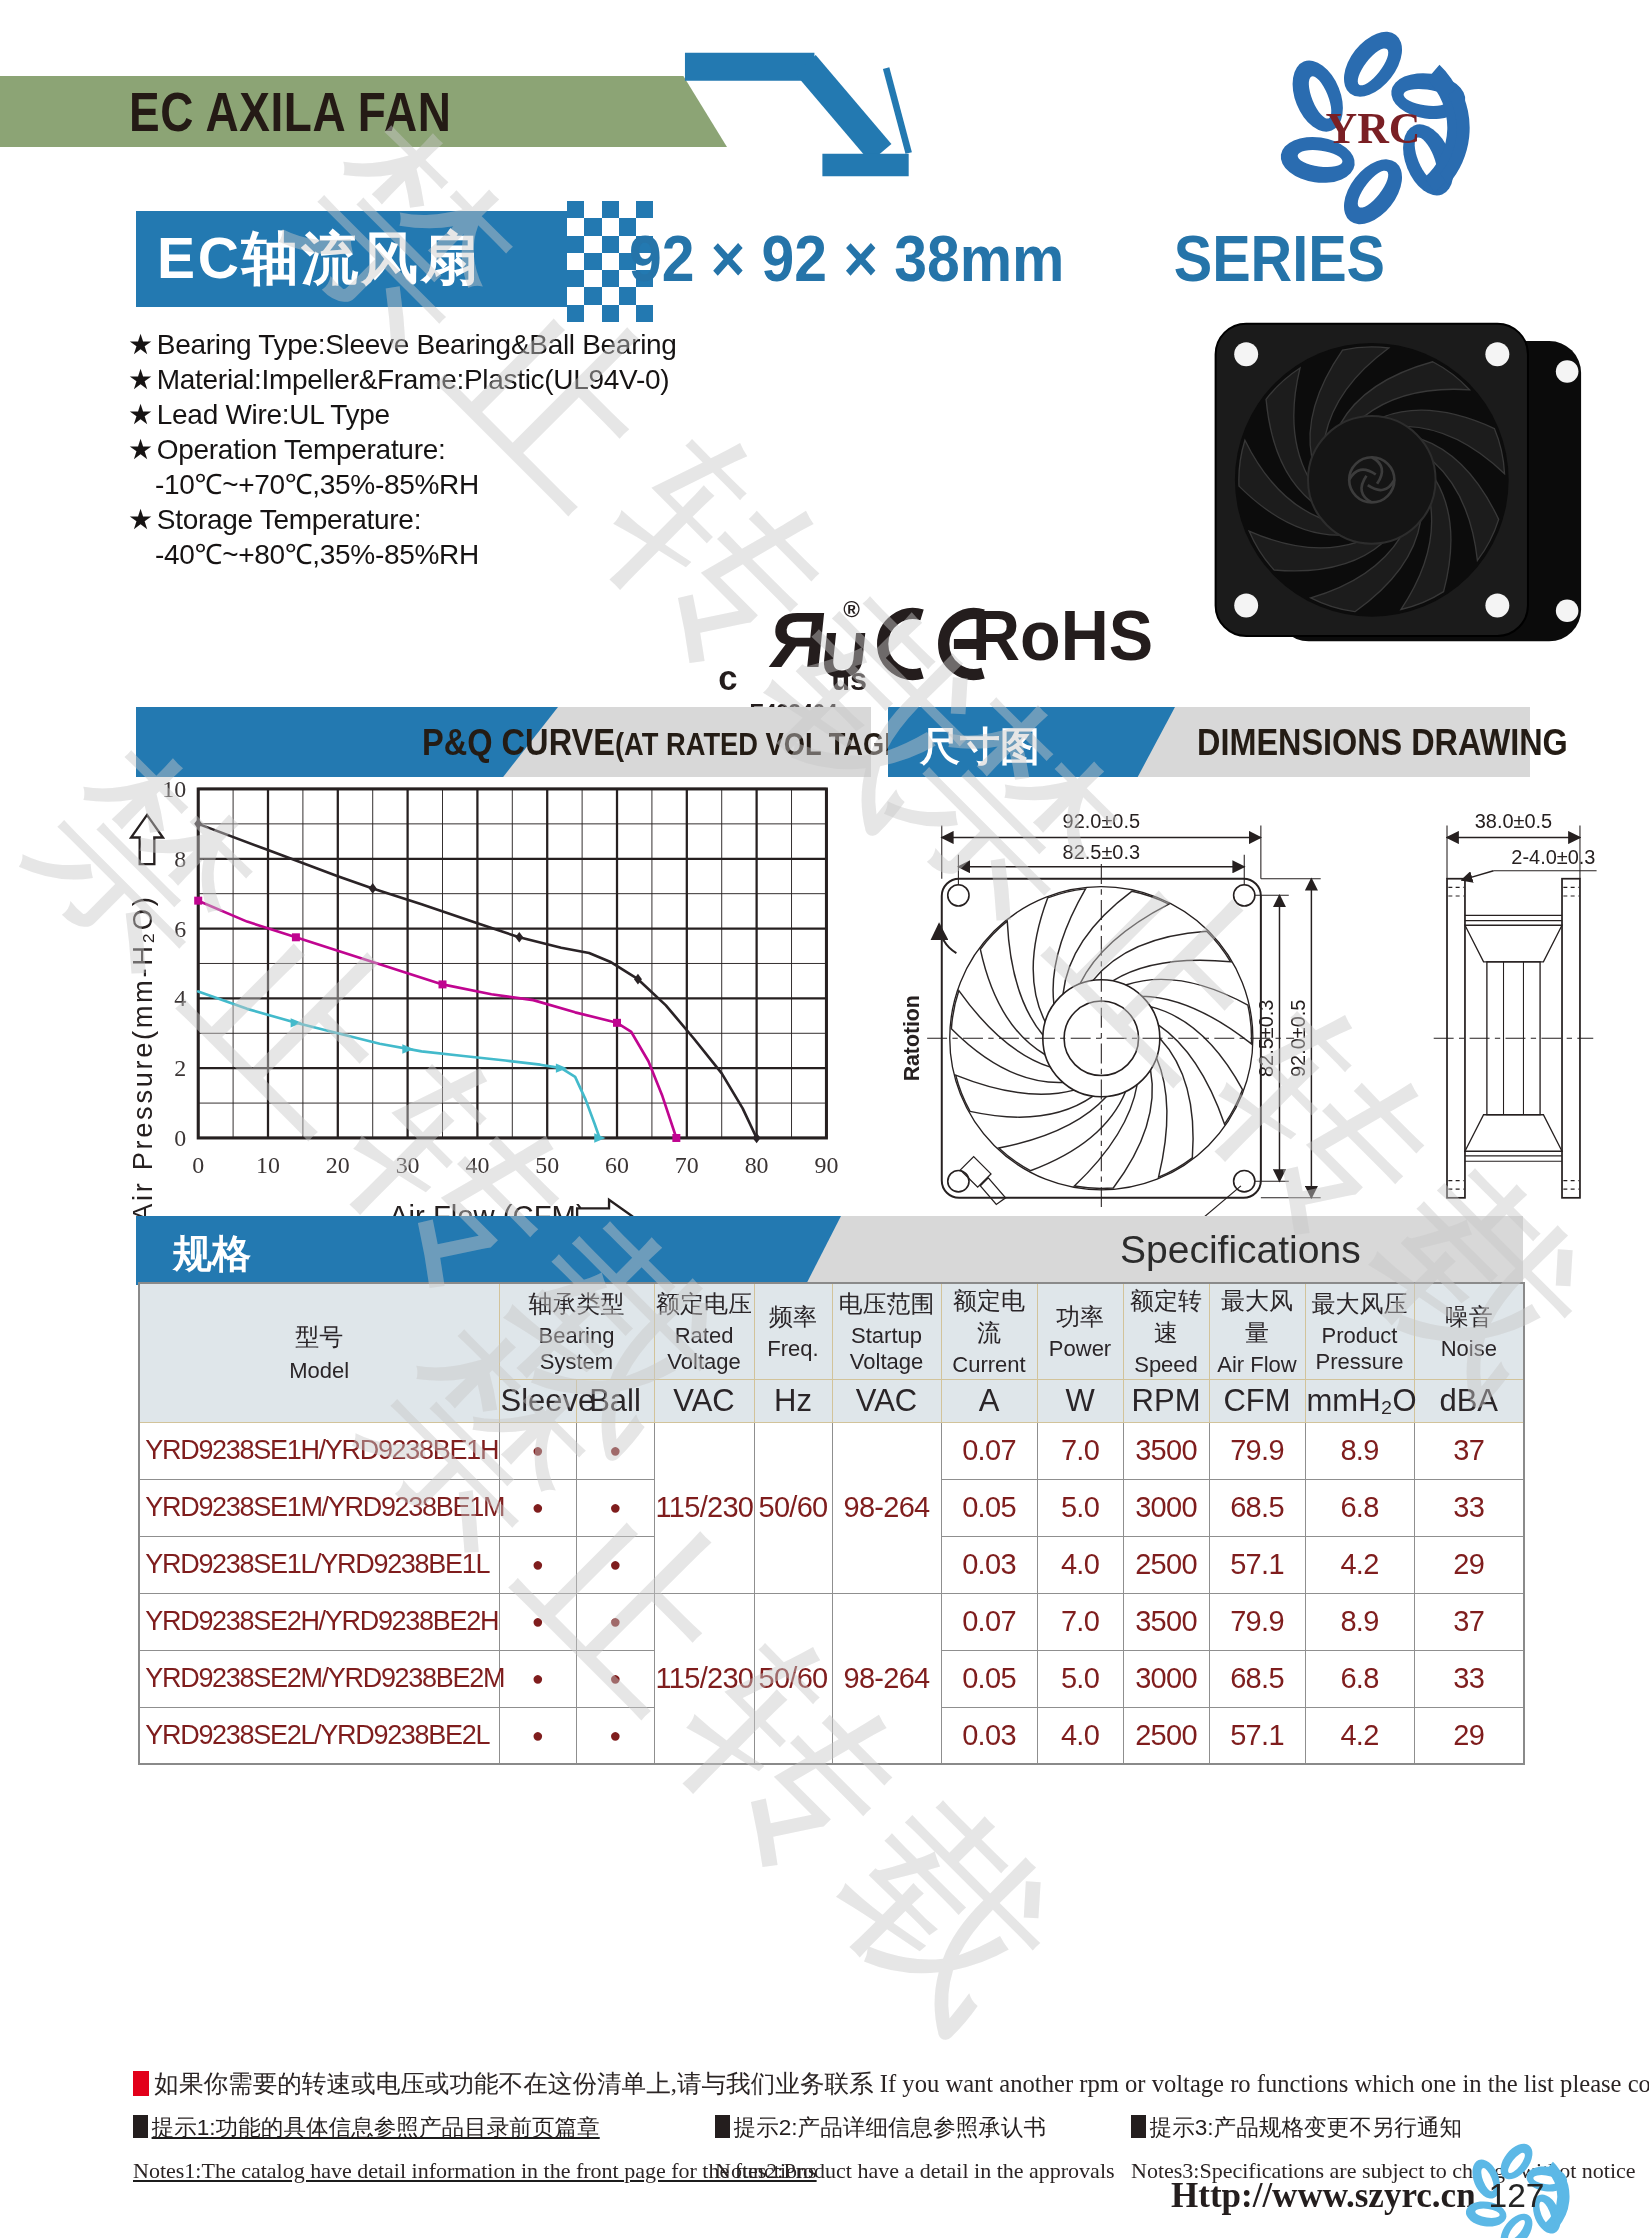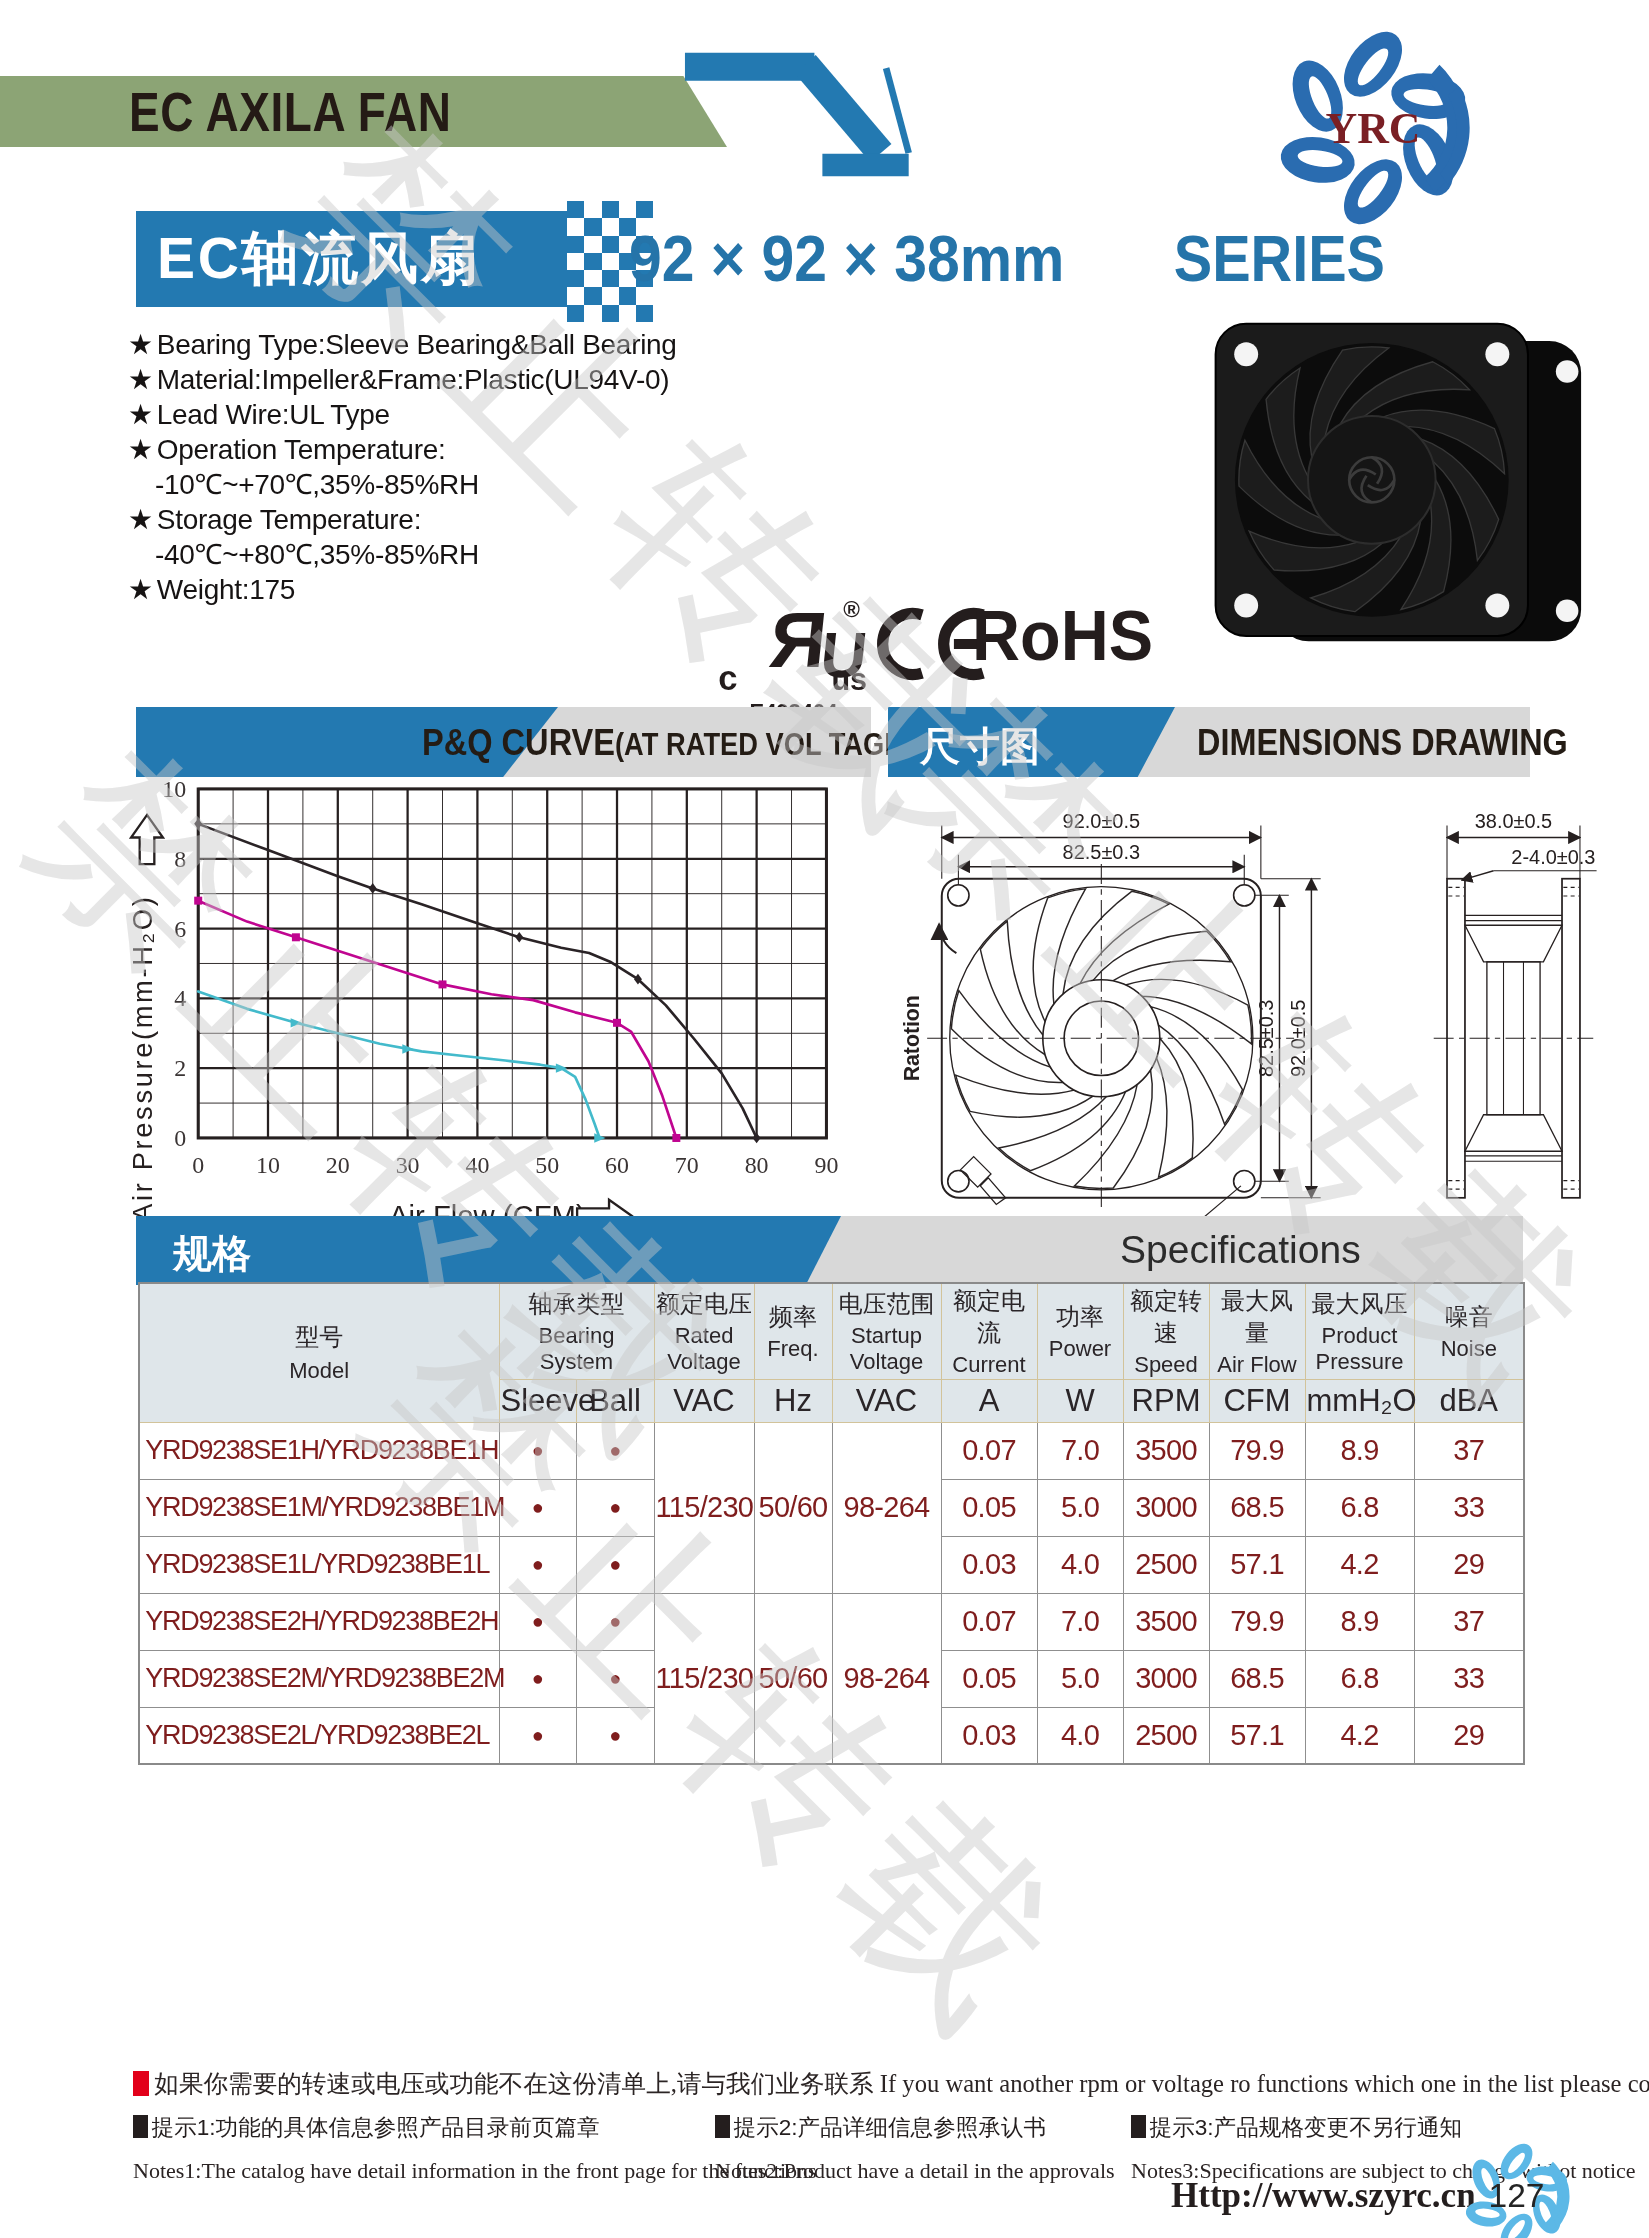--- a/index.html
+++ b/index.html
@@ -174,21 +174,20 @@
   </div>
 
   <div class="abs features" id="features">
       <div class="feat-line"><span class="star">★</span><span>Bearing Type:Sleeve Bearing&amp;Ball Bearing</span></div>
       <div class="feat-line"><span class="star">★</span><span>Material:Impeller&amp;Frame:Plastic(UL94V-0)</span></div>
       <div class="feat-line"><span class="star">★</span><span>Lead Wire:UL Type</span></div>
       <div class="feat-line"><span class="star">★</span><span>Operation Temperature:</span></div>
       <div class="feat-line indent"><span>-10℃~+70℃,35%-85%RH</span></div>
       <div class="feat-line"><span class="star">★</span><span>Storage Temperature:</span></div>
       <div class="feat-line indent"><span>-40℃~+80℃,35%-85%RH</span></div>
-      <div class="feat-line"><span class="star">★</span><span>Weight:175</span></div>
     </div>
 
   <svg class="abs" style="left:717px;top:589px;" width="153" height="133" viewBox="0 0 230 200">
     <g font-weight="bold" fill="#241d1d">
       <text x="2" y="152" font-size="52">c</text>
       <g transform="translate(118,118) skewX(-6)">
         <text x="0" y="0" font-size="118" text-anchor="middle" transform="scale(-1,1)">R</text>
         <text x="36" y="14" font-size="96">U</text>
       </g>
       <text x="190" y="42" font-size="34">®</text>
@@ -547,21 +546,21 @@
           <td>2500</td>
           <td>57.1</td>
           <td>4.2</td>
           <td>29</td>
         </tr>
       </tbody>
     </table>
 
   <div class="abs notice"><span class="rsq"></span><span>如果你需要的转速或电压或功能不在这份清单上,请与我们业务联系 If you want another rpm or voltage ro functions which one in the list please contact with our sales.</span></div>
   <div id="notes">
-      <div class="note-col" style="left: 133px; top: 2112px; position: absolute;">
+      <div class="note-col" style="left: 133px; top: 2112px; position: absolute; text-decoration: underline;">
         <div class="note-cn"><span class="bsq"></span><span>提示1:功能的具体信息参照产品目录前页篇章</span></div>
         <div class="note-en">Notes1:The catalog have detail information in the front page for the functions</div>
       </div>
       <div class="note-col" style="left: 715px; top: 2112px; position: absolute;">
         <div class="note-cn"><span class="bsq"></span><span>提示2:产品详细信息参照承认书</span></div>
         <div class="note-en">Notes2:Product have a detail in the approvals</div>
       </div>
       <div class="note-col" style="left: 1131px; top: 2112px; position: absolute;">
         <div class="note-cn"><span class="bsq"></span><span>提示3:产品规格变更不另行通知</span></div>
         <div class="note-en">Notes3:Specifications are subject to change withot notice</div>

